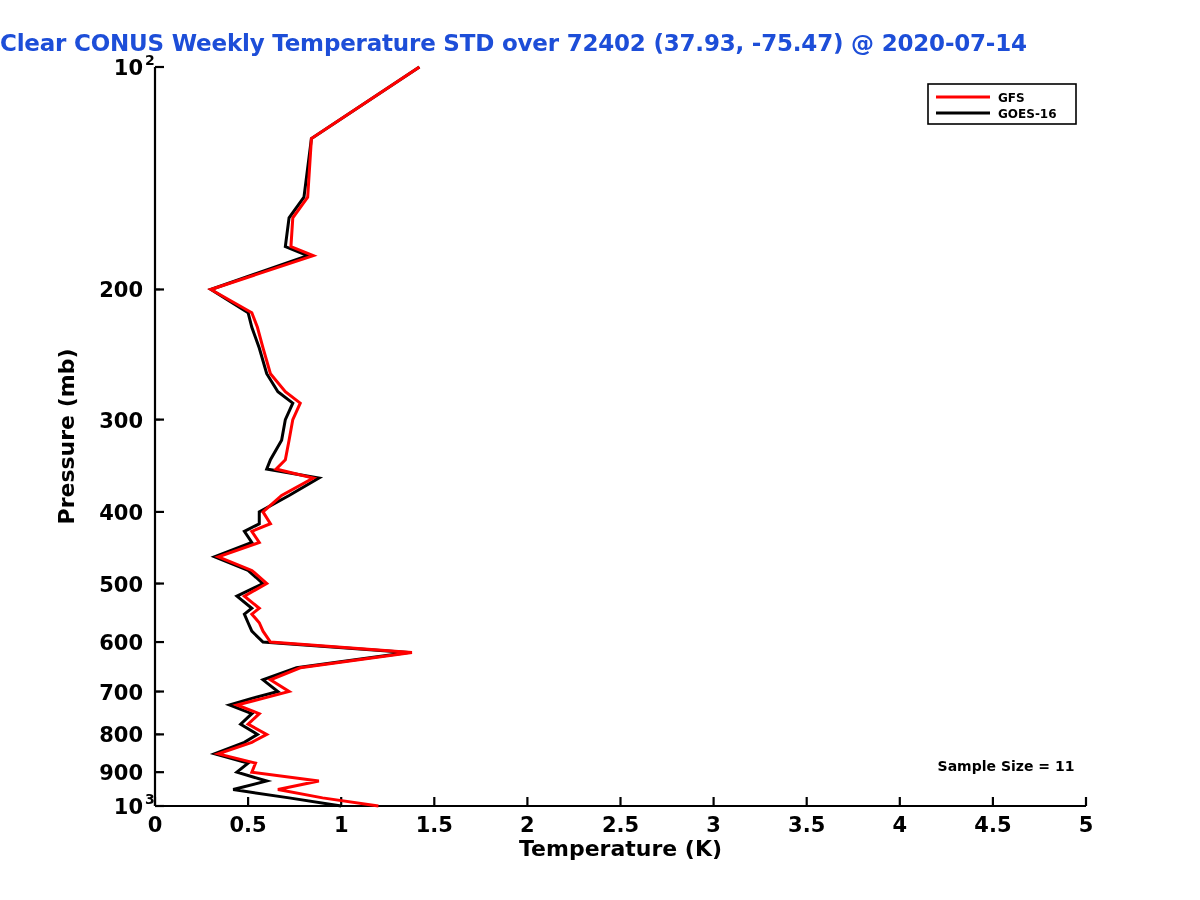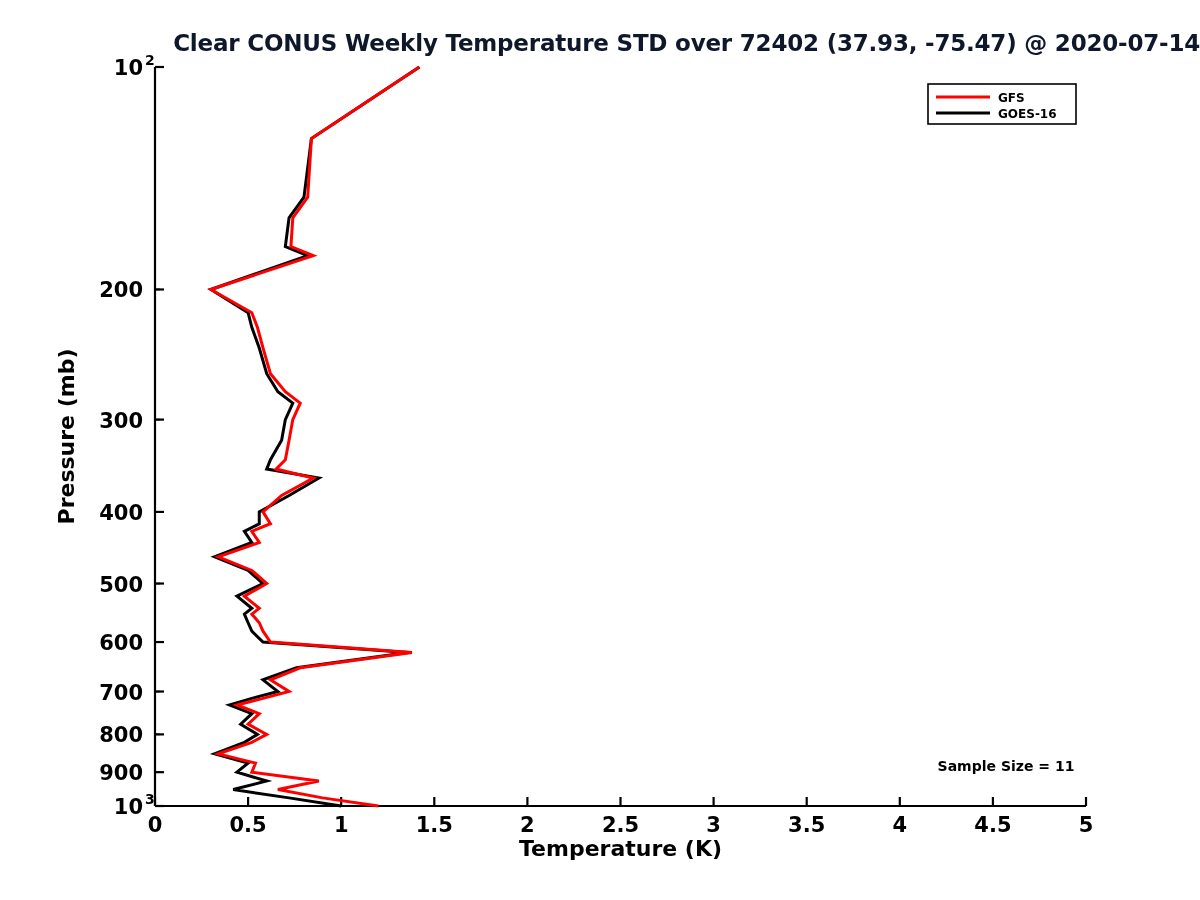--- a/index.html
+++ b/index.html
@@ -1,20 +1,20 @@
 <!DOCTYPE html>
 <html><head>
 <meta charset="utf-8">
 <style>
   html,body{margin:0;padding:0;background:#ffffff;}
   body{width:1200px;height:900px;font-family:"DejaVu Sans",sans-serif;overflow:hidden;}
   #figure{position:relative;width:1200px;height:900px;background:#ffffff;}
   #title{
-    position:absolute;left:0;top:30px;width:1200px;text-align:right;
-    font-family:"DejaVu Sans",sans-serif;font-weight:bold;font-size:23px;color:#0f172a;
+    position:absolute;left:0;top:30px;width:1200px;text-align:left;
+    font-family:"DejaVu Sans",sans-serif;font-weight:bold;font-size:23px;color:#1d4ed8;
     letter-spacing:-0.2px;white-space:nowrap;
   }
   #plot-svg{position:absolute;left:0;top:0;}
   .axis-label{
     font-family:"DejaVu Sans",sans-serif;font-weight:bold;font-size:22px;fill:#000;
   }
   .tick-label{
     font-family:"DejaVu Sans",sans-serif;font-weight:bold;font-size:21px;fill:#000;
   }
   .tick-label-sup{

